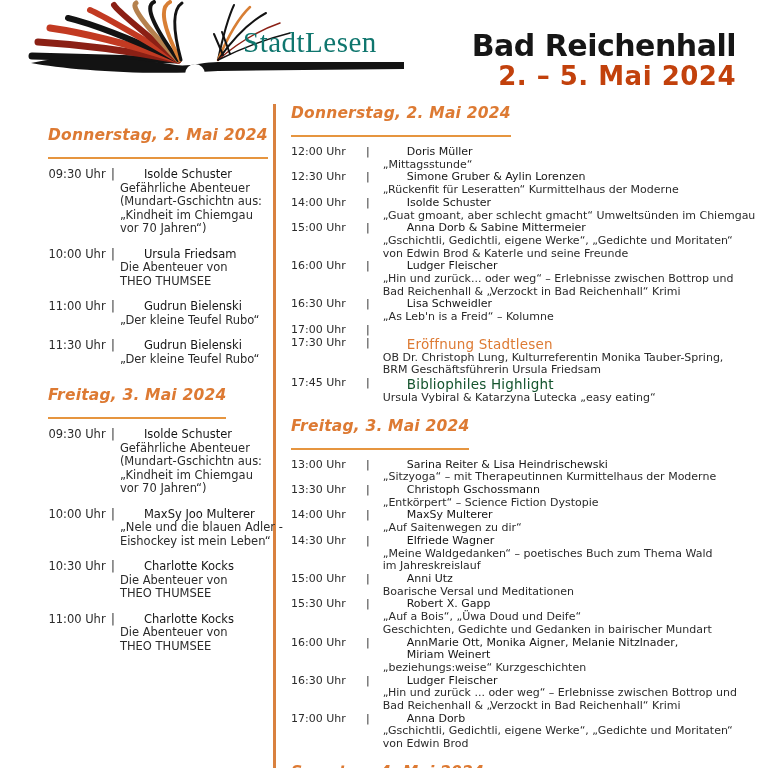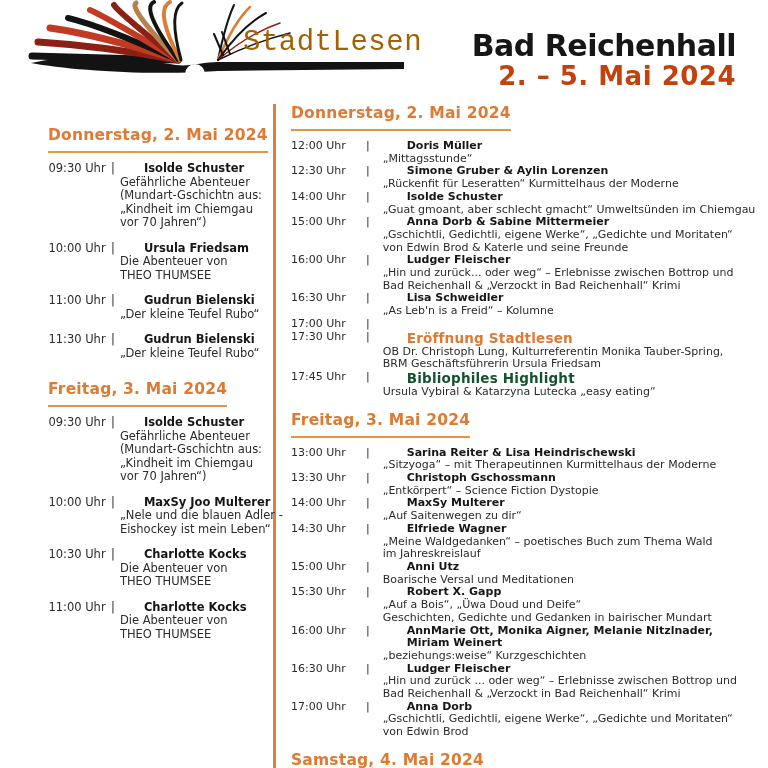--- a/index.html
+++ b/index.html
@@ -6,21 +6,21 @@
   body{
     width:768px;height:768px;position:relative;overflow:hidden;
     background:#ffffff;color:#2b2b2b;
     font-family:"DejaVu Sans", sans-serif;
   }
   
   .header{position:absolute;left:0;top:0;width:768px;height:100px;}
   .logo-svg{position:absolute;left:28px;top:0;}
   .logo-text{
     position:absolute;left:243px;top:26px;
-    font-family:Liberation Mono, monospace;font-size:29px;color:#a16207;
+    font-family:Liberation Serif, serif;font-size:29px;color:#0f766e;
     letter-spacing:0.5px;white-space:nowrap;text-align:center;
   }
   .title-block{position:absolute;right:32px;top:31px;text-align:right;}
   .city-title{
     font-size:30px;font-weight:800;color:#161616;letter-spacing:-0.5px;
     line-height:1;white-space:nowrap;
   }
   .date-range{
     font-size:26px;font-weight:800;letter-spacing:0.5px;
     line-height:1;margin-top:2px;white-space:nowrap;
@@ -28,36 +28,36 @@
   
   .divider{position:absolute;left:273px;top:104px;width:3px;height:664px;}
   .col{position:absolute;}
   .col-left{left:48px;top:106px;width:220px;}
   .col-right{left:291px;top:104px;width:450px;}
   .col-title{
     font-size:13.5px;font-weight:700;line-height:1.35;margin:0 0 22px 0;
   }
   .sec-heading{
     display:table;font-size:15.5px;font-weight:700;letter-spacing:0.2px;
-    padding-bottom:7px;white-space:nowrap;
+    padding-bottom:13px;white-space:nowrap;font-style:italic;
   }
   .col-left .sec-heading{margin:20px 0 9px 0;}
   .col-left .col-title + .sec-heading{margin-top:0;}
   .col-right .sec-heading{margin:12px 0 9px 0;}
   .col-right .sec-heading:first-child{margin-top:0;}
   
   .event{display:flex;align-items:flex-start;}
   .col-left  .event{font-size:11.5px;line-height:13.5px;margin-bottom:12px;}
   .col-right .event{font-size:11px;line-height:12.7px;margin-bottom:0;gap:8px;}
   .time{flex:none;white-space:nowrap;}
   .col-left  .time{width:58px;text-align:center;}
   .col-right .time{width:62px;}
   .pipe{flex:none;padding:0 5px;}
   .content{flex:1;min-width:0;}
-  .name-line{font-weight:700;color:#161616;white-space:nowrap;padding-left:24px;}
+  .name-line{font-weight:400;color:#161616;white-space:nowrap;padding-left:24px;}
   .name-line.highlight{font-size:13.5px;line-height:15px;letter-spacing:0.2px;}
   .desc-line{white-space:nowrap;}
 </style>
 </head>
 <body style="color: rgb(43, 43, 43);">
 
 <div class="header">
   <svg class="logo-svg" width="384" height="92" viewBox="0 0 384 92" aria-hidden="true">
 
     <g fill="none" stroke-linecap="round">

